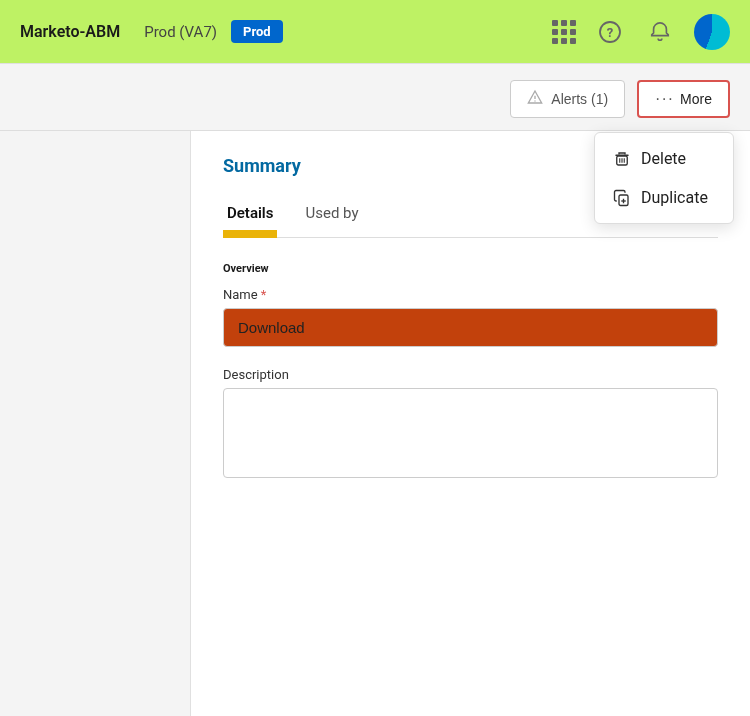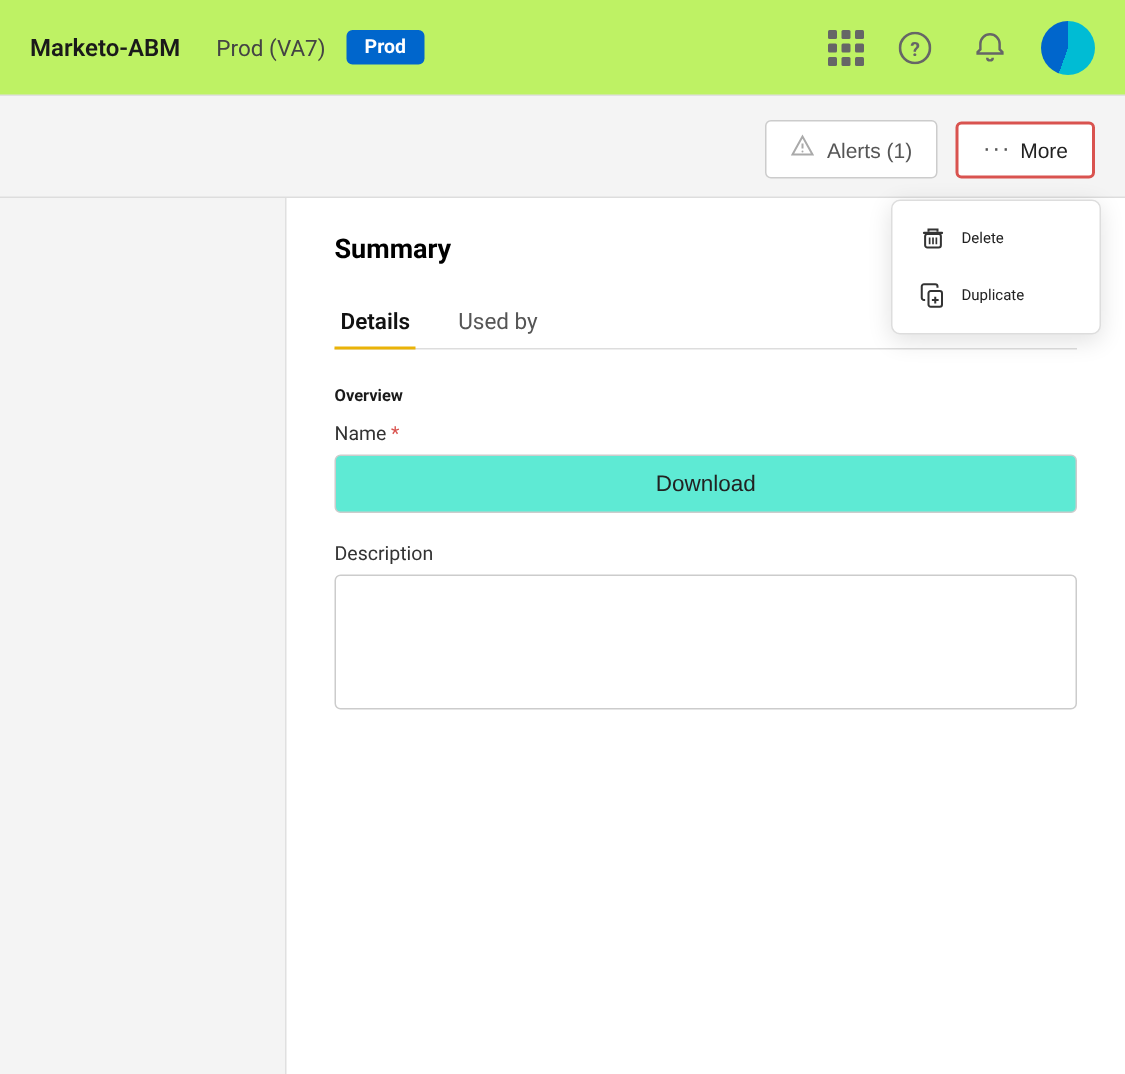--- a/index.html
+++ b/index.html
@@ -134,21 +134,21 @@
       box-shadow: 0 4px 16px rgba(0,0,0,0.12);
       z-index: 100;
       min-width: 140px;
       padding: 6px 0;
     }
     .dropdown-item {
       display: flex;
       align-items: center;
       gap: 10px;
       padding: 10px 18px;
-      font-size: 10px;
+      font-size: 16px;
       color: #222;
       cursor: pointer;
       text-align: center;
     }
 
     
     .main-content {
       display: flex;
       background: #f4f4f4;
       height: calc(716px - 64px - 65px);
@@ -160,42 +160,42 @@
     }
     .content-panel {
       flex: 1;
       background: #fff;
       padding: 24px 32px;
       border-left: 1px solid #e0e0e0;
     }
     .section-title {
       font-size: 18px;
       font-weight: 700;
-      color: #000000;
+      color: #0369a1;
       margin-bottom: 20px;
     }
     
     .tabs {
       display: flex;
       border-bottom: 1px solid #ddd;
       margin-bottom: 24px;
     }
     .tab {
       padding: 8px 4px;
       margin-right: 24px;
       font-size: 15px;
       color: #555;
       cursor: pointer;
       border-bottom: 2px solid transparent;
       margin-bottom: -1px;
     }
     .tab.active {
       color: #111;
       font-weight: 600;
-      border-bottom: 2px solid #eab308;
+      border-bottom: 8px solid #eab308;
     }
     
     .overview-title {
       font-size: 11px;
       font-weight: 700;
       color: #1a1a1a;
       margin-bottom: 12px;
     }
     .field-label {
       font-size: 13px;
@@ -206,24 +206,23 @@
       color: #d9534f;
       margin-left: 3px;
     }
     .field-input {
       width: 100%;
       padding: 10px 14px;
       border: 1px solid #ccc;
       border-radius: 4px;
       font-size: 15px;
       color: #222;
-      background: #5eead4;
+      background: #c2410c;
       outline: none;
       margin-bottom: 20px;
-      text-align: center;
     }
     .field-textarea {
       width: 100%;
       height: 90px;
       padding: 10px 14px;
       border: 1px solid #ccc;
       border-radius: 4px;
       font-size: 14px;
       color: #222;
       background: #fff;

